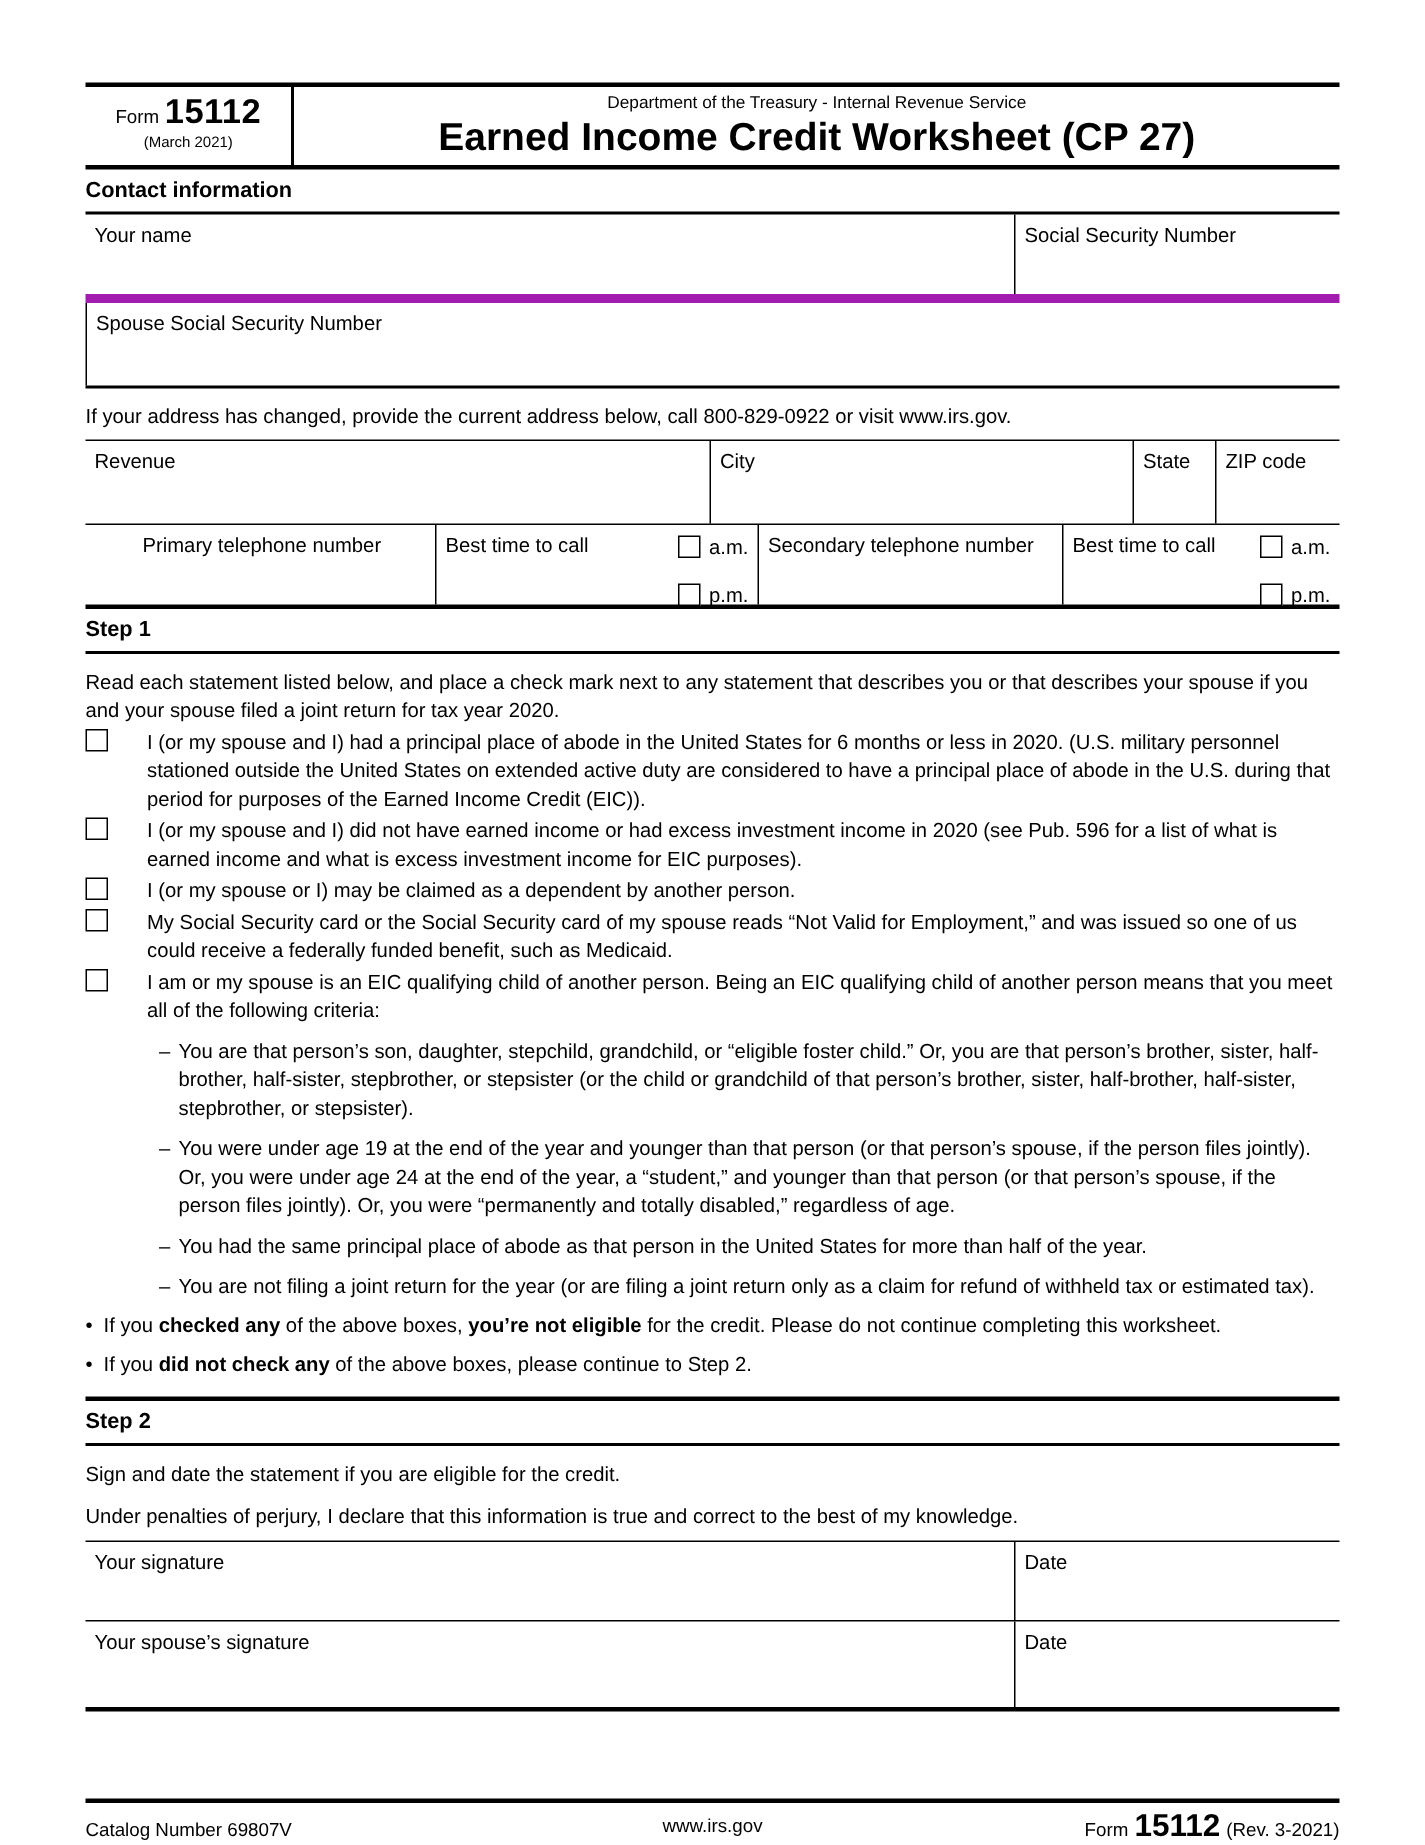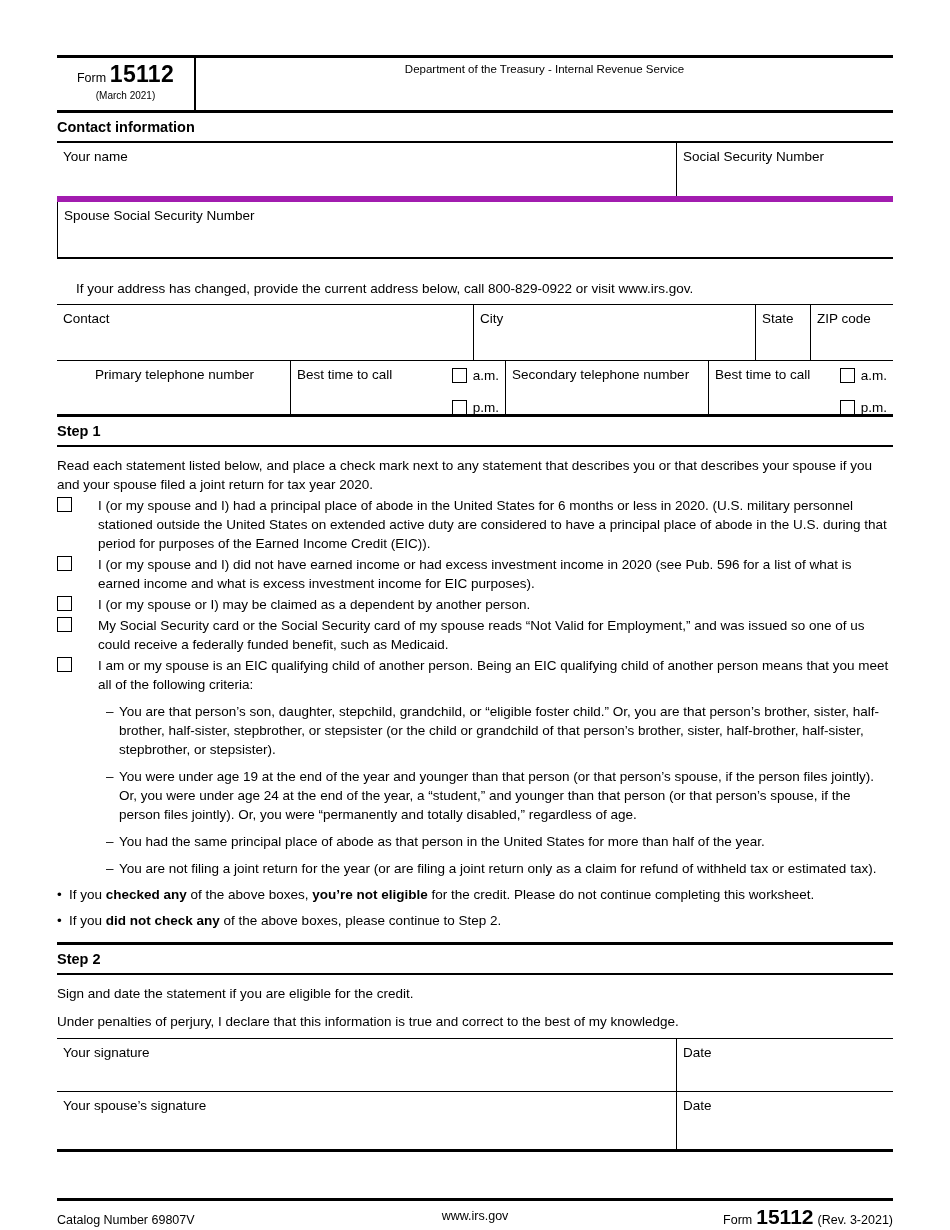--- a/index.html
+++ b/index.html
@@ -46,21 +46,21 @@
 
   
   .crow { display: flex; }
   .cell { padding: 4px 6px; }
   .cell-label { display: block; }
   .row-name   { height: 59px; border-bottom: 6px solid #a21caf; }
   .row-spouse { height: 57px; border-bottom: 2px solid #000; }
   .w-main { width: 619px; flex: none; }
   .flex-cell { flex: 1; border-left: 1px solid #000; }
 
-  .address-note { padding: 20px 0 6px 0; margin-left: 19px; }
+  .address-note { padding: 9px 0 6px 0; }
 
   .addr-table { border-top: 1px solid #000; border-bottom: 3px solid #000; }
   .addr-row { display: flex; height: 55px; }
   .phone-row { display: flex; height: 54px; border-top: 1px solid #000; }
   .w-address { width: 416px; flex: none; }
   .w-city    { width: 282px; flex: none; border-left: 1px solid #000; }
   .w-state   { width: 55px;  flex: none; border-left: 1px solid #000; }
   .w-zip     { flex: 1; border-left: 1px solid #000; }
   .w-phone1  { width: 201px; flex: none; margin-left: 32px; }
   .w-best1   { width: 215px; flex: none; border-left: 1px solid #000; }
@@ -113,20 +113,21 @@
   <div class="header-box">
     <div class="form-id">
       <div>
         <span class="form-word">Form</span>
         <span class="form-number-big">15112</span>
       </div>
       <div class="form-rev">(March 2021)</div>
     </div>
     <div class="title-box">
       <div class="agency">Department of the Treasury - Internal Revenue Service</div>
+      <div class="main-title">Earned Income Credit Worksheet (CP 27)</div>
     </div>
   </div>
 
   <div class="section-heading">Contact information</div>
 
   <div class="crow row-name">
     <div class="cell w-main">
       <span class="cell-label">Your name</span>
     </div>
     <div class="cell flex-cell">
@@ -137,21 +138,21 @@
     <div class="cell flex-cell">
       <span class="cell-label">Spouse Social Security Number</span>
     </div>
   </div>
 
   <div class="address-note">If your address has changed, provide the current address below, call 800-829-0922 or visit www.irs.gov.</div>
 
   <div class="addr-table">
     <div class="addr-row">
       <div class="cell w-address">
-        <span class="cell-label">Contact</span>
+        <span class="cell-label">Revenue</span>
       </div>
       <div class="cell w-city">
         <span class="cell-label">City</span>
       </div>
       <div class="cell w-state">
         <span class="cell-label">State</span>
       </div>
       <div class="cell w-zip">
         <span class="cell-label">ZIP code</span>
       </div>

